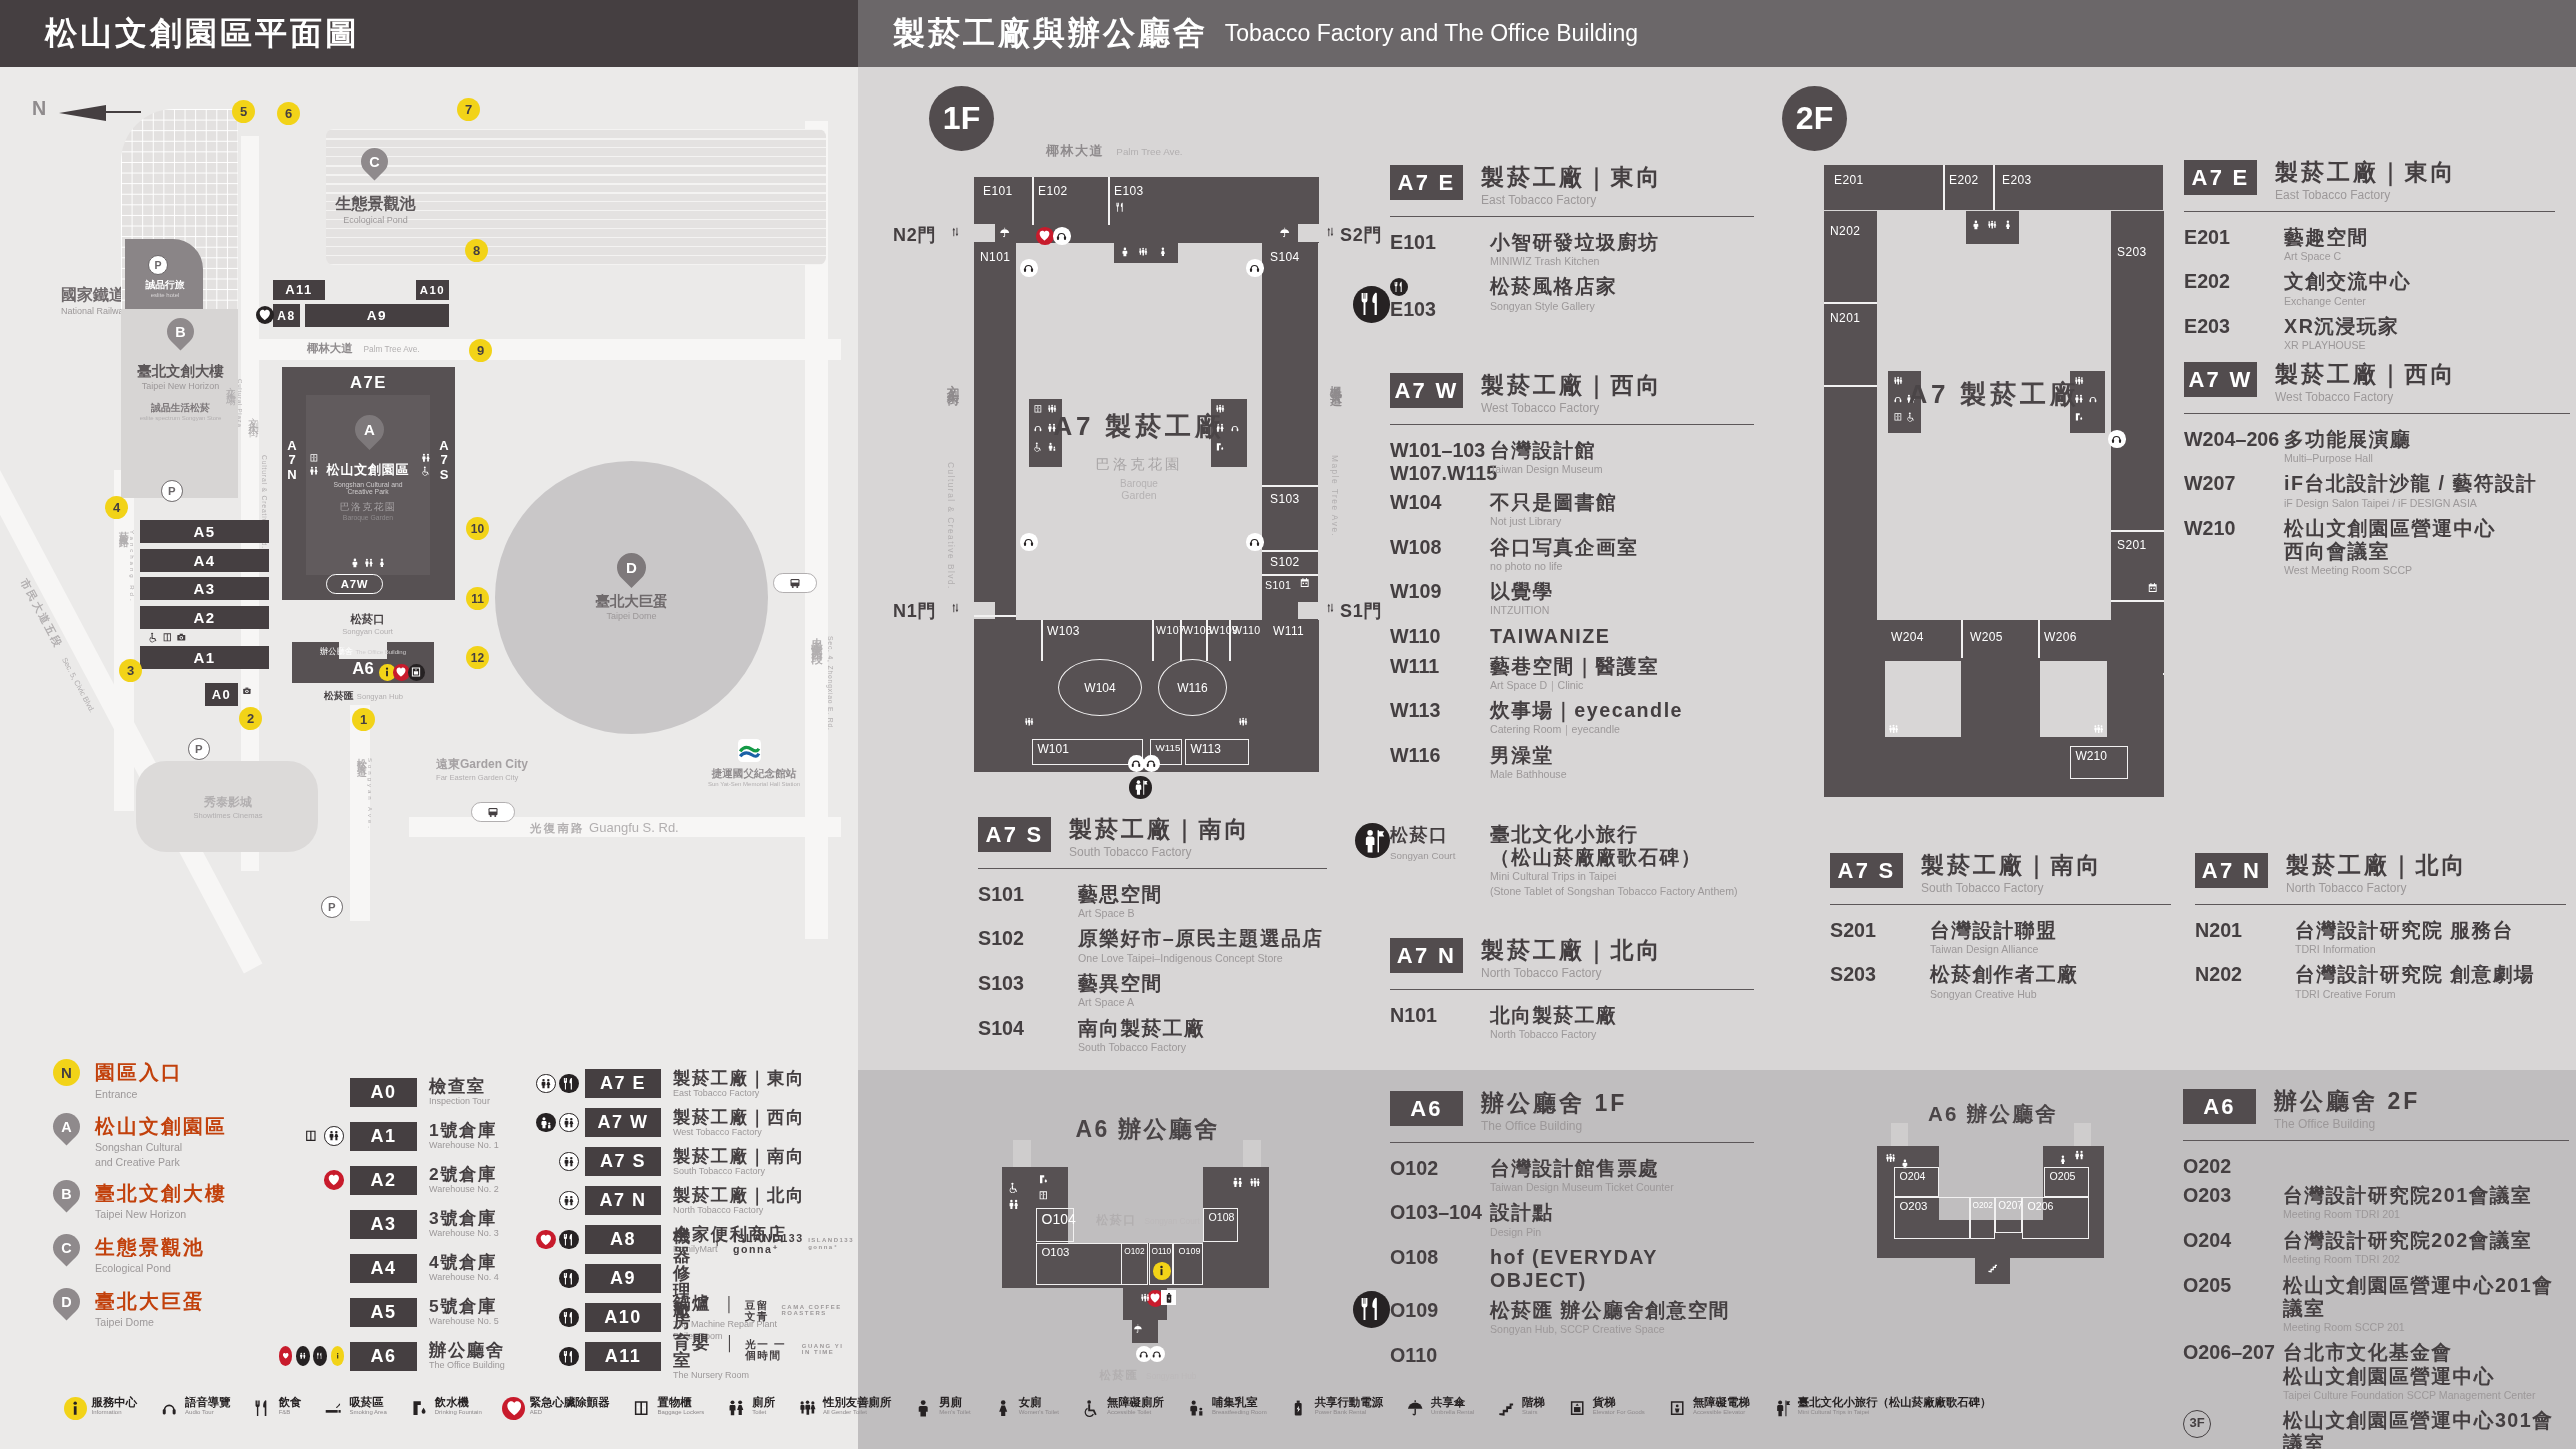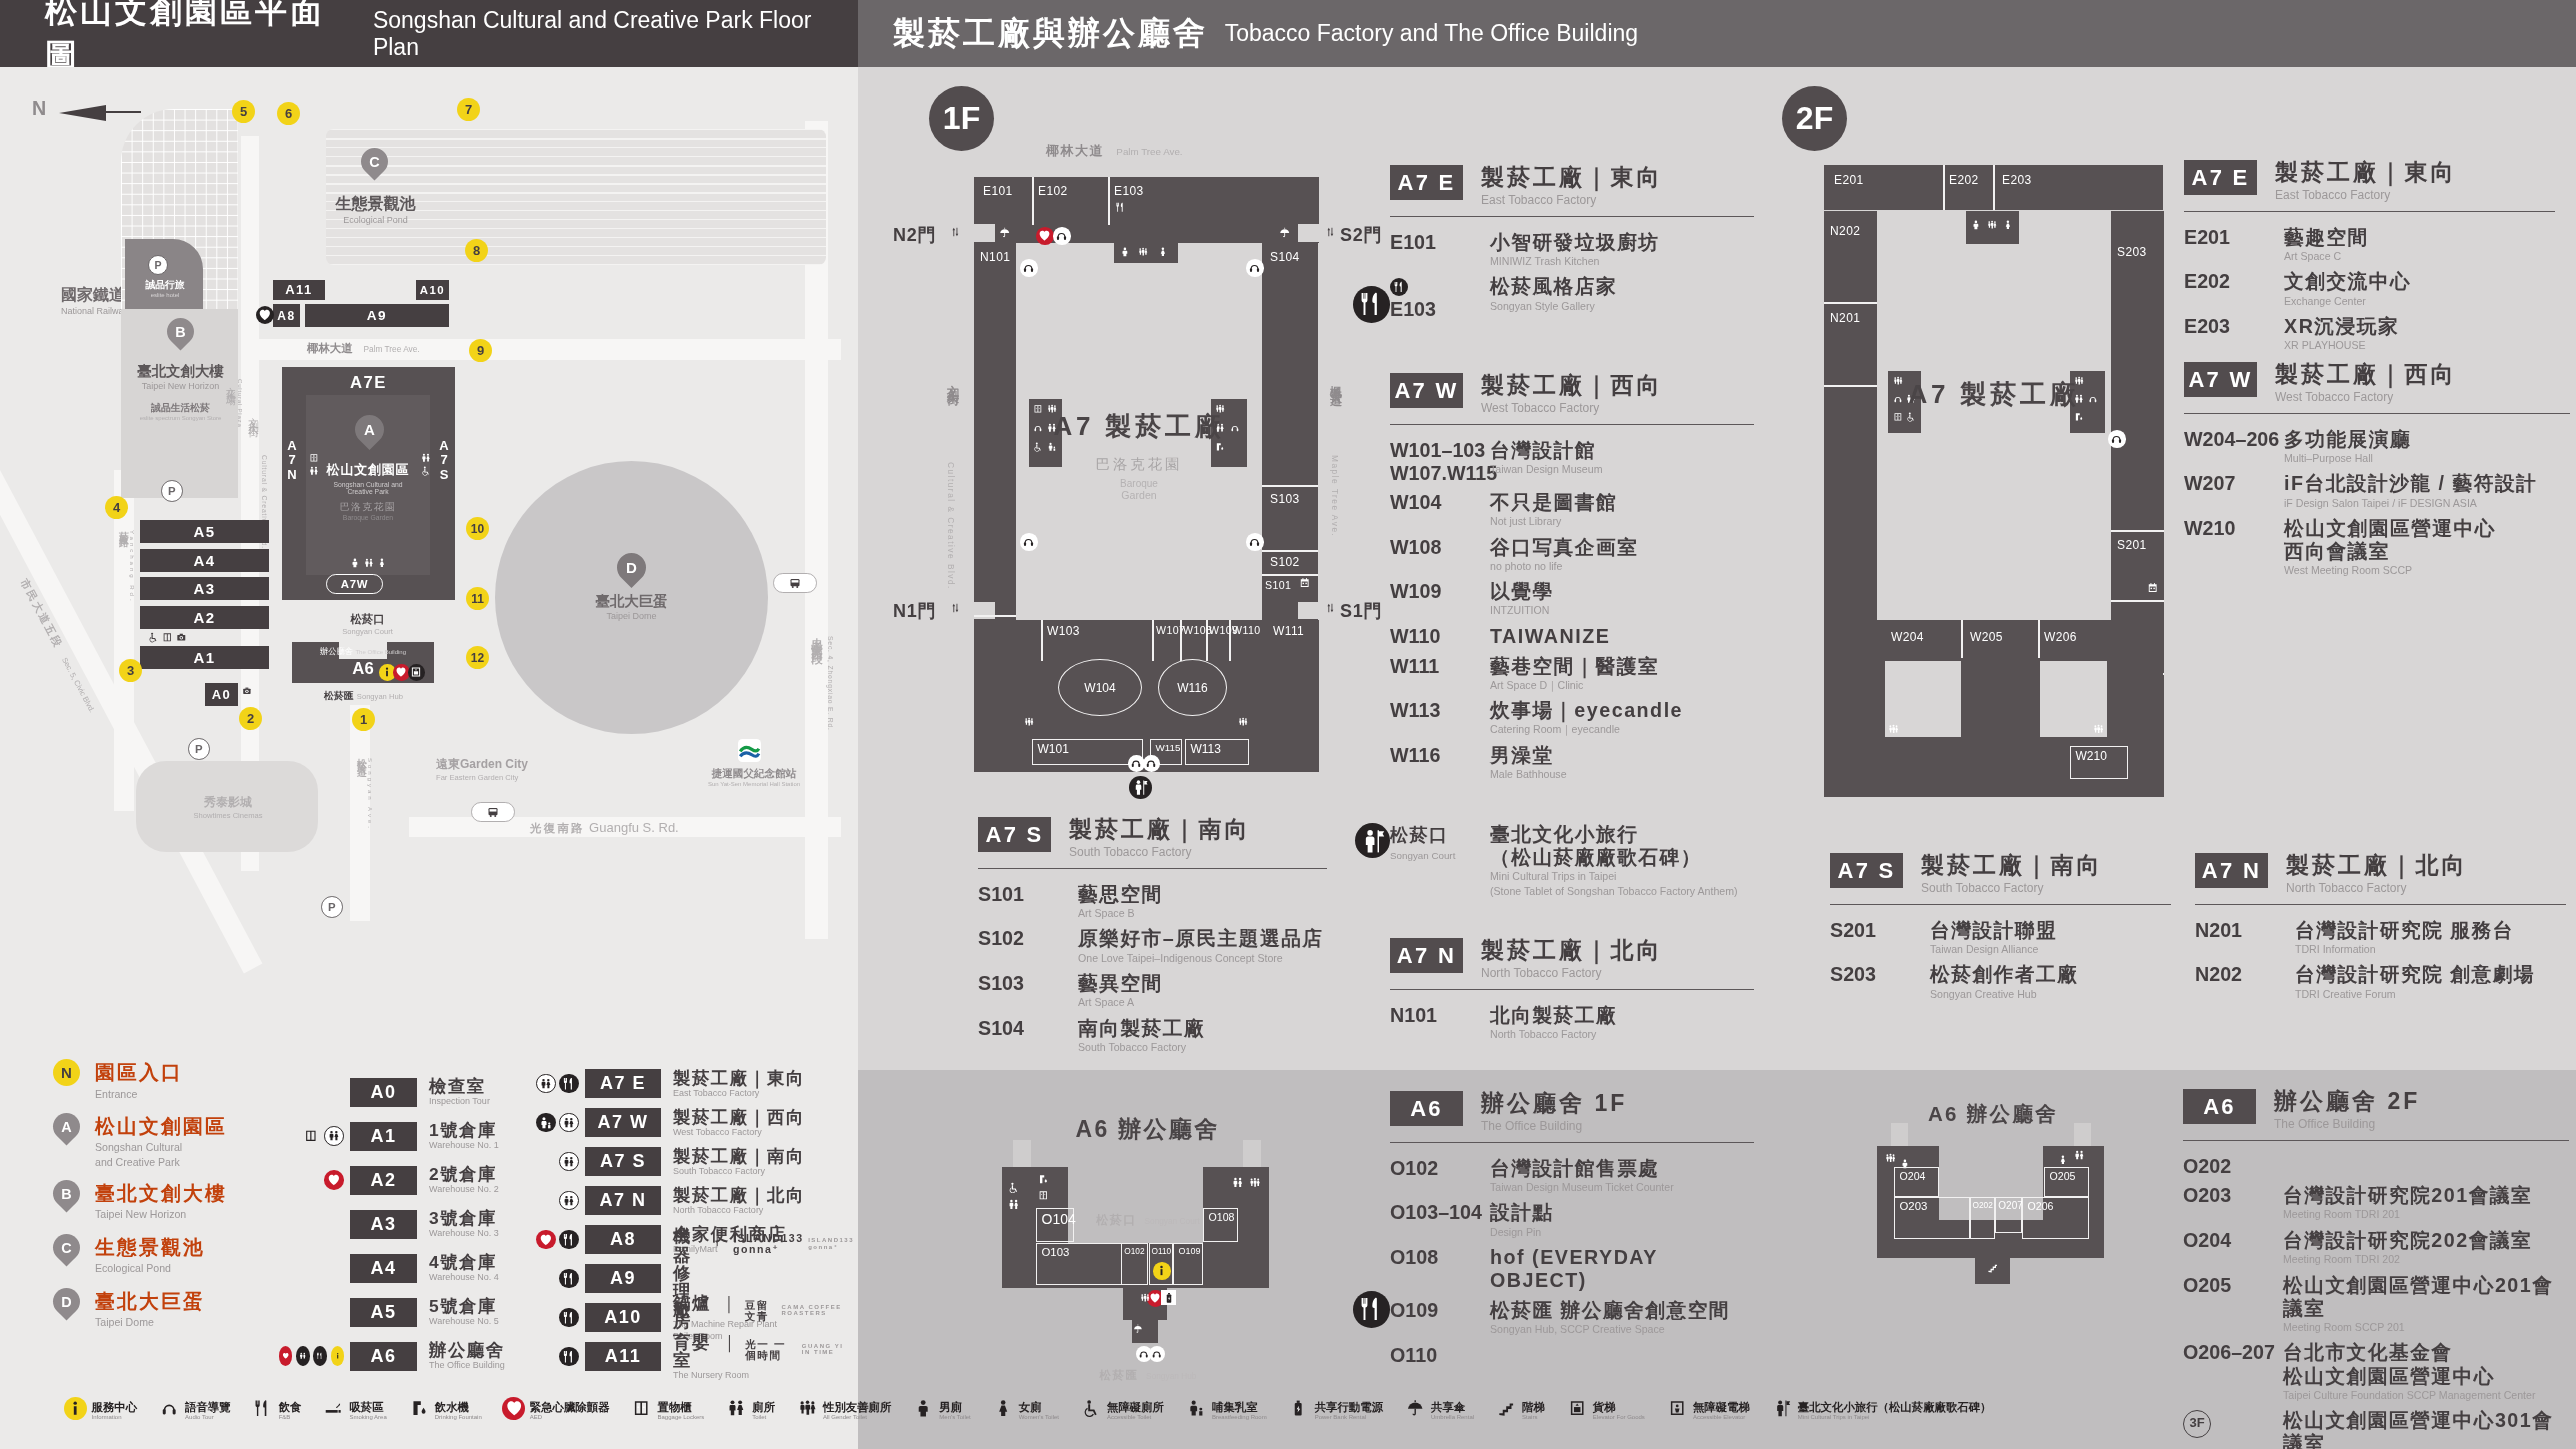--- a/index.html
+++ b/index.html
@@ -92,34 +92,33 @@
             display:flex;align-items:center;justify-content:center;letter-spacing:1.5px;flex:none}
   .lg-text{margin-left:12px;line-height:1.05}
   .lg-zh2{font-size:17.4px;font-weight:700;letter-spacing:1.5px;color:#443f41;display:flex;align-items:baseline}
   .lg-en2{font-size:9px;color:#9c9899;margin-top:1.5px}
   .lg-brandw{display:flex;align-items:baseline}
   .lg-sep{margin:0 6px;font-weight:400;color:#443f41}
   .lg-bzh{font-size:10.6px;font-weight:700}
   .lg-ben{font-size:6px;color:#9c9899;margin-left:4.5px}
   
   .facs{position:absolute;left:64px;top:1397px;display:flex;align-items:flex-start;gap:20.5px}
-  .fac{display:flex;align-items:flex-end;flex:none}
+  .fac{display:flex;align-items:flex-start;flex:none}
   .fac-ic{width:23px;height:23px;padding:2.3px;box-sizing:border-box;color:#262223;display:flex;align-items:center;justify-content:center;flex:none}
   .fac-ic.y{background:#f2d318;border-radius:50%}
   .fac-ic.r{background:#c81b2c;border-radius:50%;color:#fff}
   .fac-t{margin-left:4.5px;line-height:1.05}
   .fac-zh{font-size:11.4px;font-weight:700;color:#262223;white-space:nowrap}
   .fac-en{font-size:6px;color:#8d898b;white-space:nowrap}
 </style>
 </head>
 <body>
 
 <div class="hdr" style="left:0;width:858px;background:#453f41;padding-left:45px;box-sizing:border-box">
   <span class="zh">松山文創園區平面圖</span>
-  <span class="en">Songshan Cultural and Creative Park Floor Plan</span>
 </div>
 <div class="hdr" style="left:858px;width:1718px;background:#6b6769;padding-left:35px;box-sizing:border-box">
   <span class="zh">製菸工廠與辦公廳舍</span>
   <span class="en">Tobacco Factory and The Office Building</span>
 </div>
 
 <div class="panelL"></div>
 <div class="panelR"></div>
 <div class="band"></div>
 

